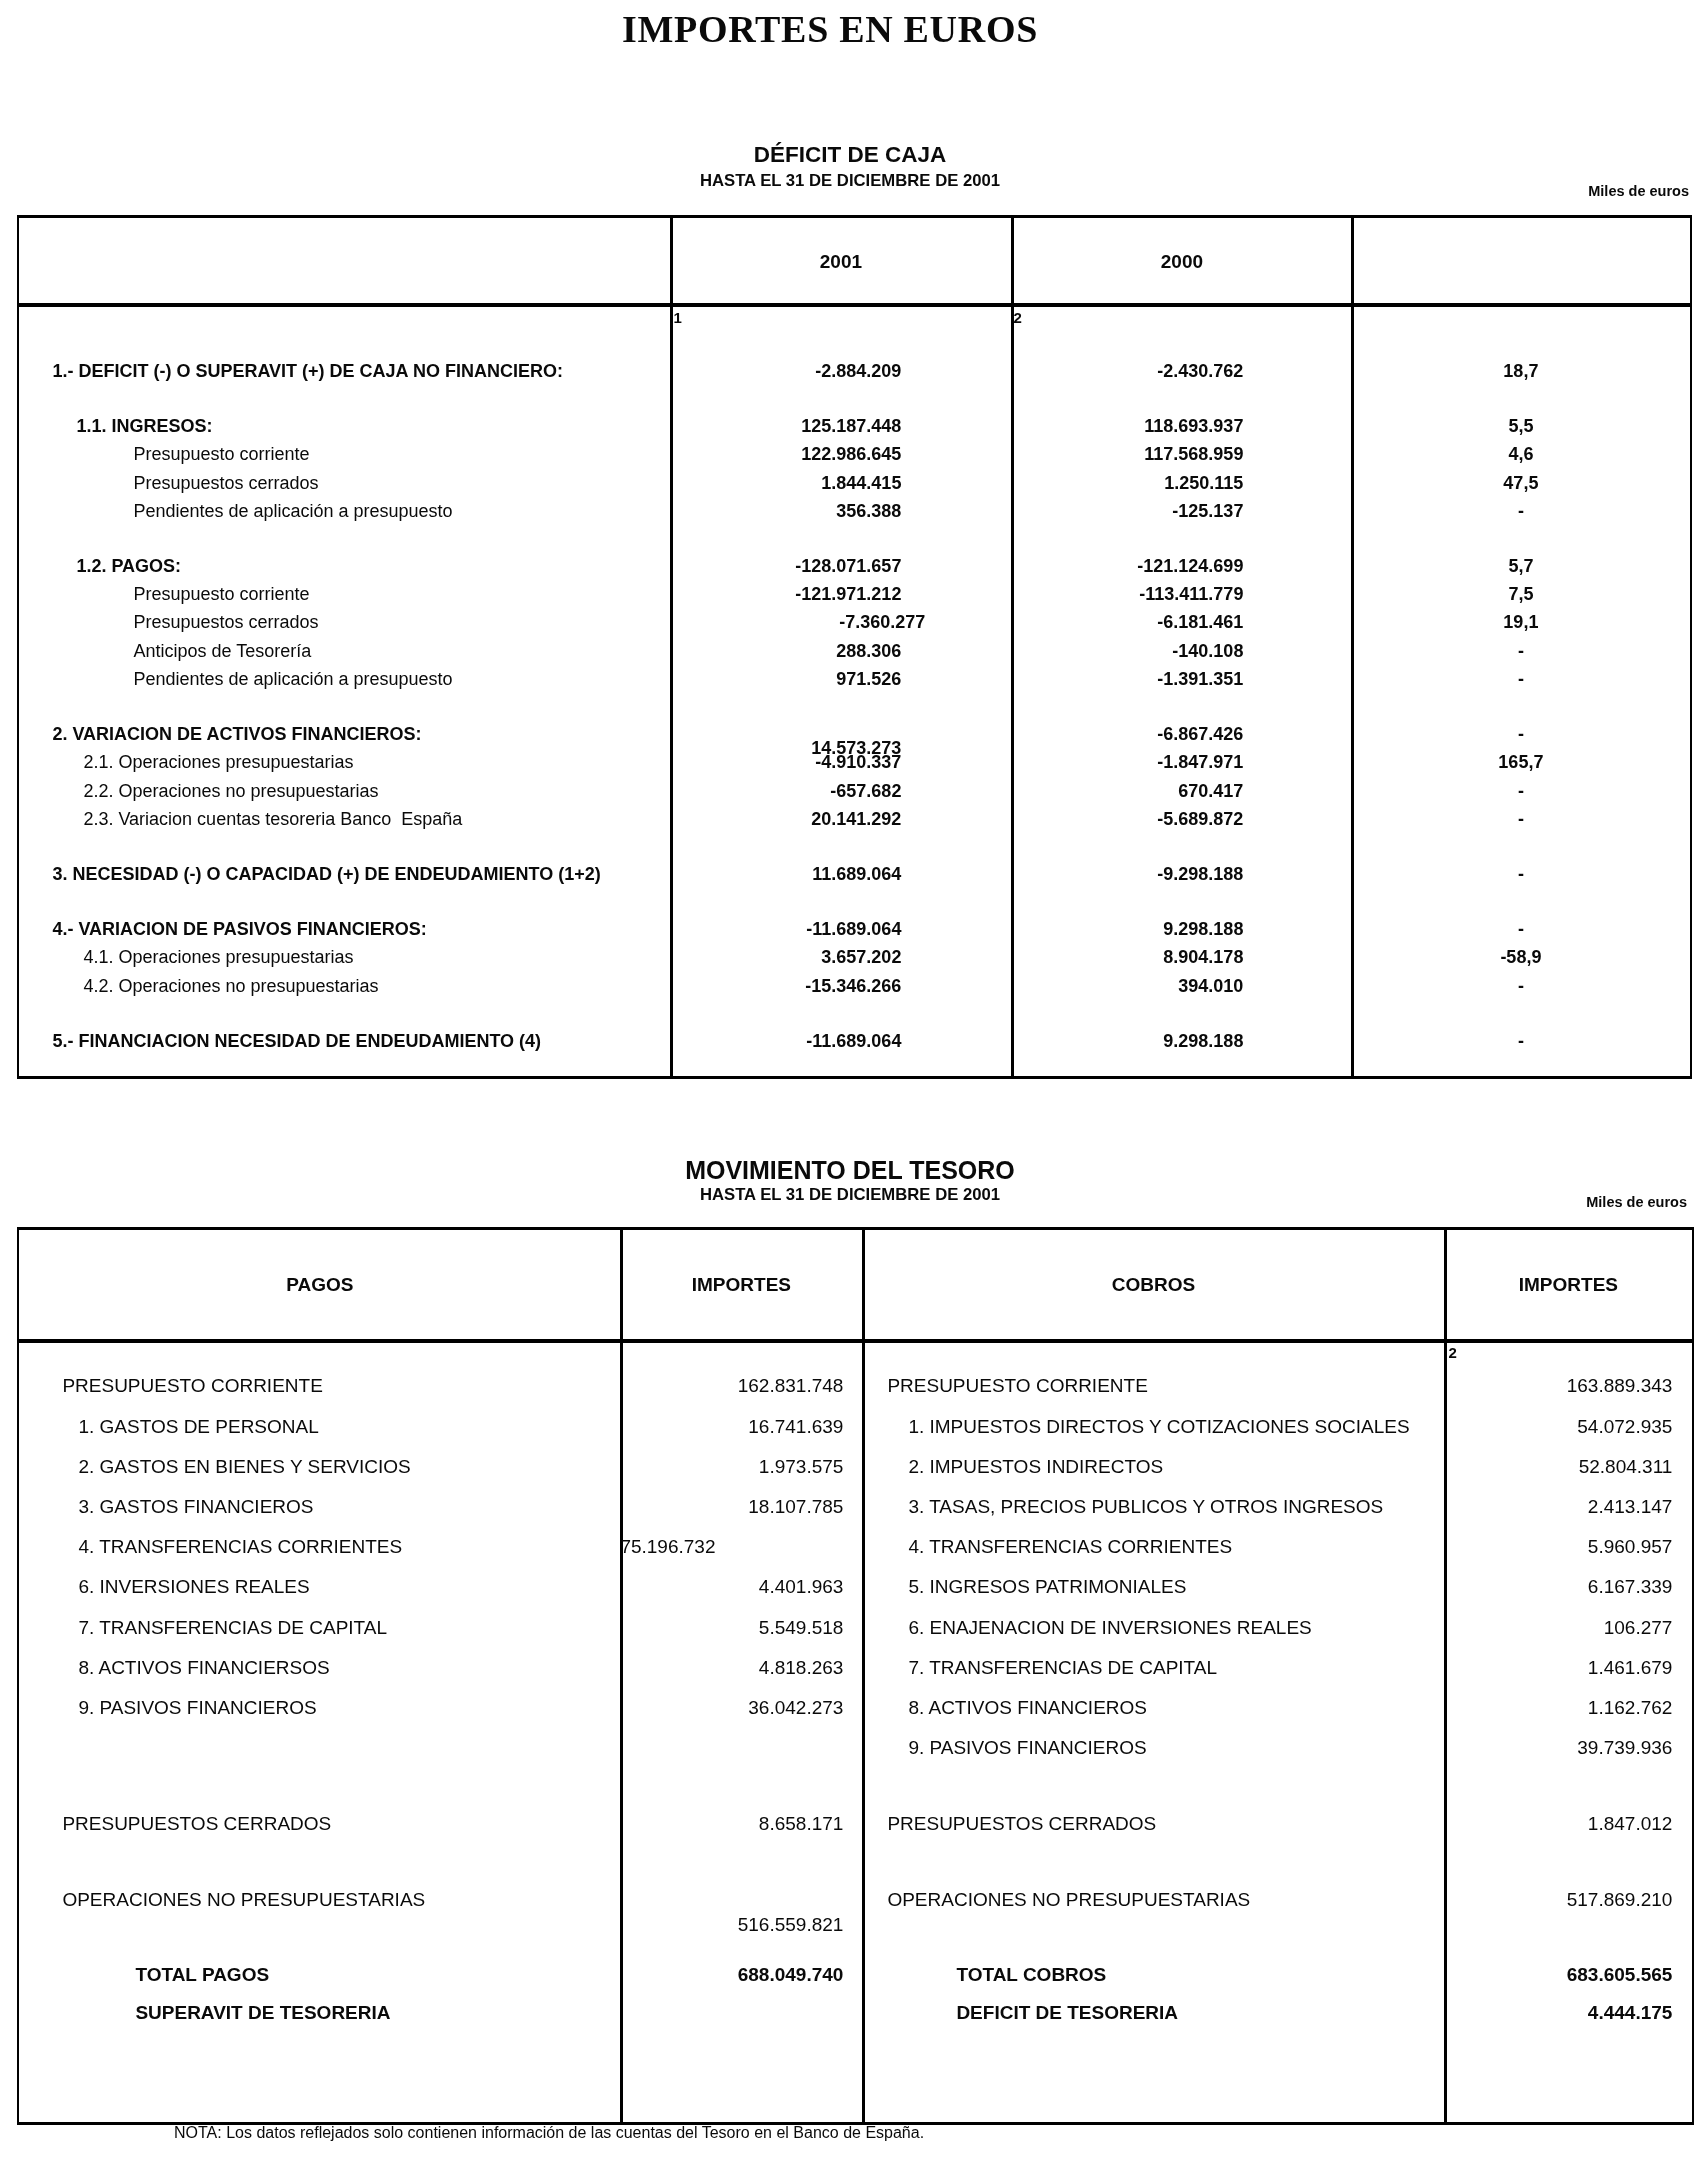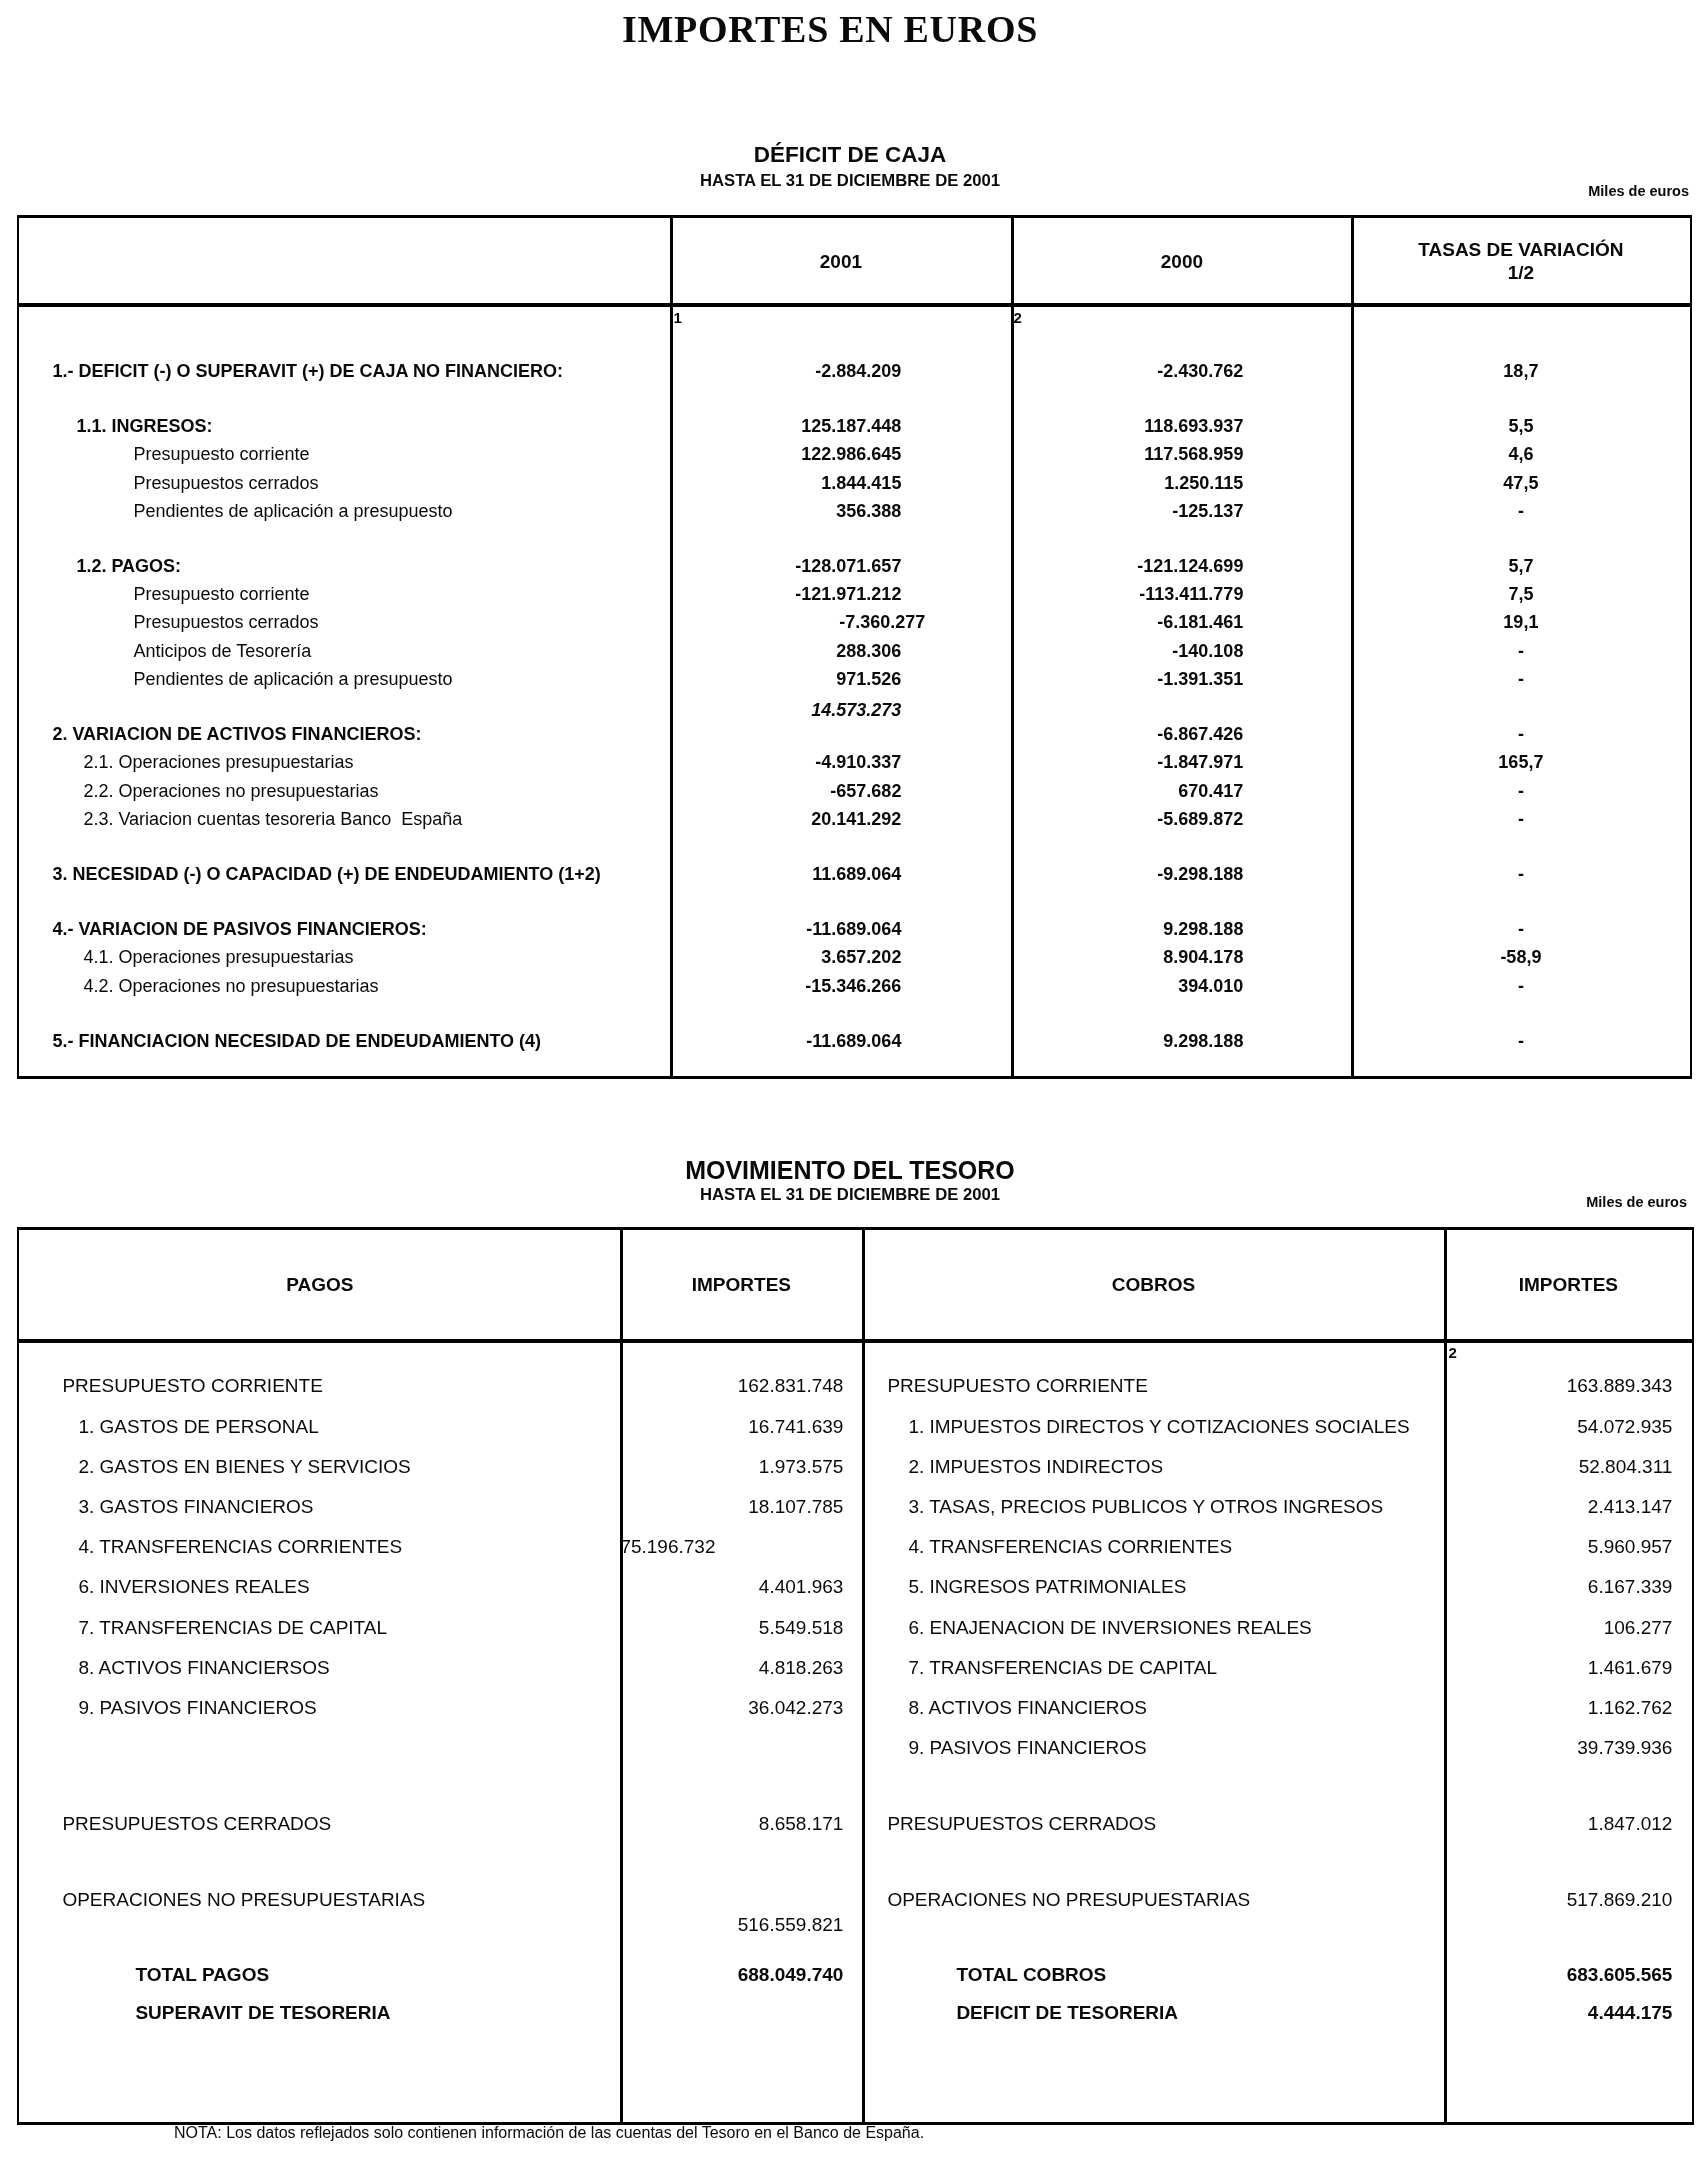--- a/index.html
+++ b/index.html
@@ -51,24 +51,20 @@
 <div class="abs units units-1">Miles de euros</div>
 
 <div class="tframe" id="cash-table">
   <div class="vline" style="left:651px"></div>
   <div class="vline" style="left:992px"></div>
   <div class="vline" style="left:1332px"></div>
   <div class="hline" style="top:85px"></div>
 
   <div class="hdr" style="left:651px;width:341px;top:32px">2001</div>
   <div class="hdr" style="left:992px;width:341px;top:32px">2000</div>
-  <div class="hdr" style="left:1332px;width:339px;top:20px">
-    <div>TASAS DE VARIACIÓN</div>
-    <div>1/2</div>
-  </div>
 
   <div class="marker" style="left:654px;top:90px">1</div>
   <div class="marker" style="left:994px;top:90px">2</div>
   <div id="t1-rows">
       <div class="cell lab pre w700" style="top: 140px; left: 33px; width: 591px;">1.- DEFICIT (-) O SUPERAVIT (+) DE CAJA NO FINANCIERO:</div>
       <div class="cell num" style="top: 140px; left: 651px; width: 231px;">-2.884.209</div>
       <div class="cell num" style="top: 140px; left: 992px; width: 232px;">-2.430.762</div>
       <div class="cell tasa" style="top: 140px; left: 1332px; width: 339px;">18,7</div>
       <div class="cell lab pre w700" style="top: 195px; left: 57px; width: 566px;">1.1. INGRESOS:</div>
       <div class="cell num" style="top: 195px; left: 651px; width: 231px;">125.187.448</div>
@@ -100,21 +96,21 @@
       <div class="cell tasa" style="top: 391px; left: 1332px; width: 339px;">19,1</div>
       <div class="cell lab pre w400" style="top: 420px; left: 114px; width: 510px;">Anticipos de Tesorería</div>
       <div class="cell num" style="top: 420px; left: 651px; width: 231px;">288.306</div>
       <div class="cell num" style="top: 420px; left: 992px; width: 232px;">-140.108</div>
       <div class="cell tasa" style="top: 420px; left: 1332px; width: 339px;">-</div>
       <div class="cell lab pre w400" style="top: 448px; left: 114px; width: 510px;">Pendientes de aplicación a presupuesto</div>
       <div class="cell num" style="top: 448px; left: 651px; width: 231px;">971.526</div>
       <div class="cell num" style="top: 448px; left: 992px; width: 232px;">-1.391.351</div>
       <div class="cell tasa" style="top: 448px; left: 1332px; width: 339px;">-</div>
       <div class="cell lab pre w700" style="top: 503px; left: 33px; width: 591px;">2. VARIACION DE ACTIVOS FINANCIEROS:</div>
-      <div class="cell num" style="top: 479px; left: 651px; width: 231px; font-style: italic;">14.573.273</div>
+      <div class="cell num" style="top: 517px; left: 651px; width: 231px;">14.573.273</div>
       <div class="cell num" style="top: 503px; left: 992px; width: 232px;">-6.867.426</div>
       <div class="cell tasa" style="top: 503px; left: 1332px; width: 339px;">-</div>
       <div class="cell lab pre w400" style="top: 531px; left: 64px; width: 560px;">2.1. Operaciones presupuestarias</div>
       <div class="cell num" style="top: 531px; left: 651px; width: 231px;">-4.910.337</div>
       <div class="cell num" style="top: 531px; left: 992px; width: 232px;">-1.847.971</div>
       <div class="cell tasa" style="top: 531px; left: 1332px; width: 339px;">165,7</div>
       <div class="cell lab pre w400" style="top: 560px; left: 64px; width: 560px;">2.2. Operaciones no presupuestarias</div>
       <div class="cell num" style="top: 560px; left: 651px; width: 231px;">-657.682</div>
       <div class="cell num" style="top: 560px; left: 992px; width: 232px;">670.417</div>
       <div class="cell tasa" style="top: 560px; left: 1332px; width: 339px;">-</div>

